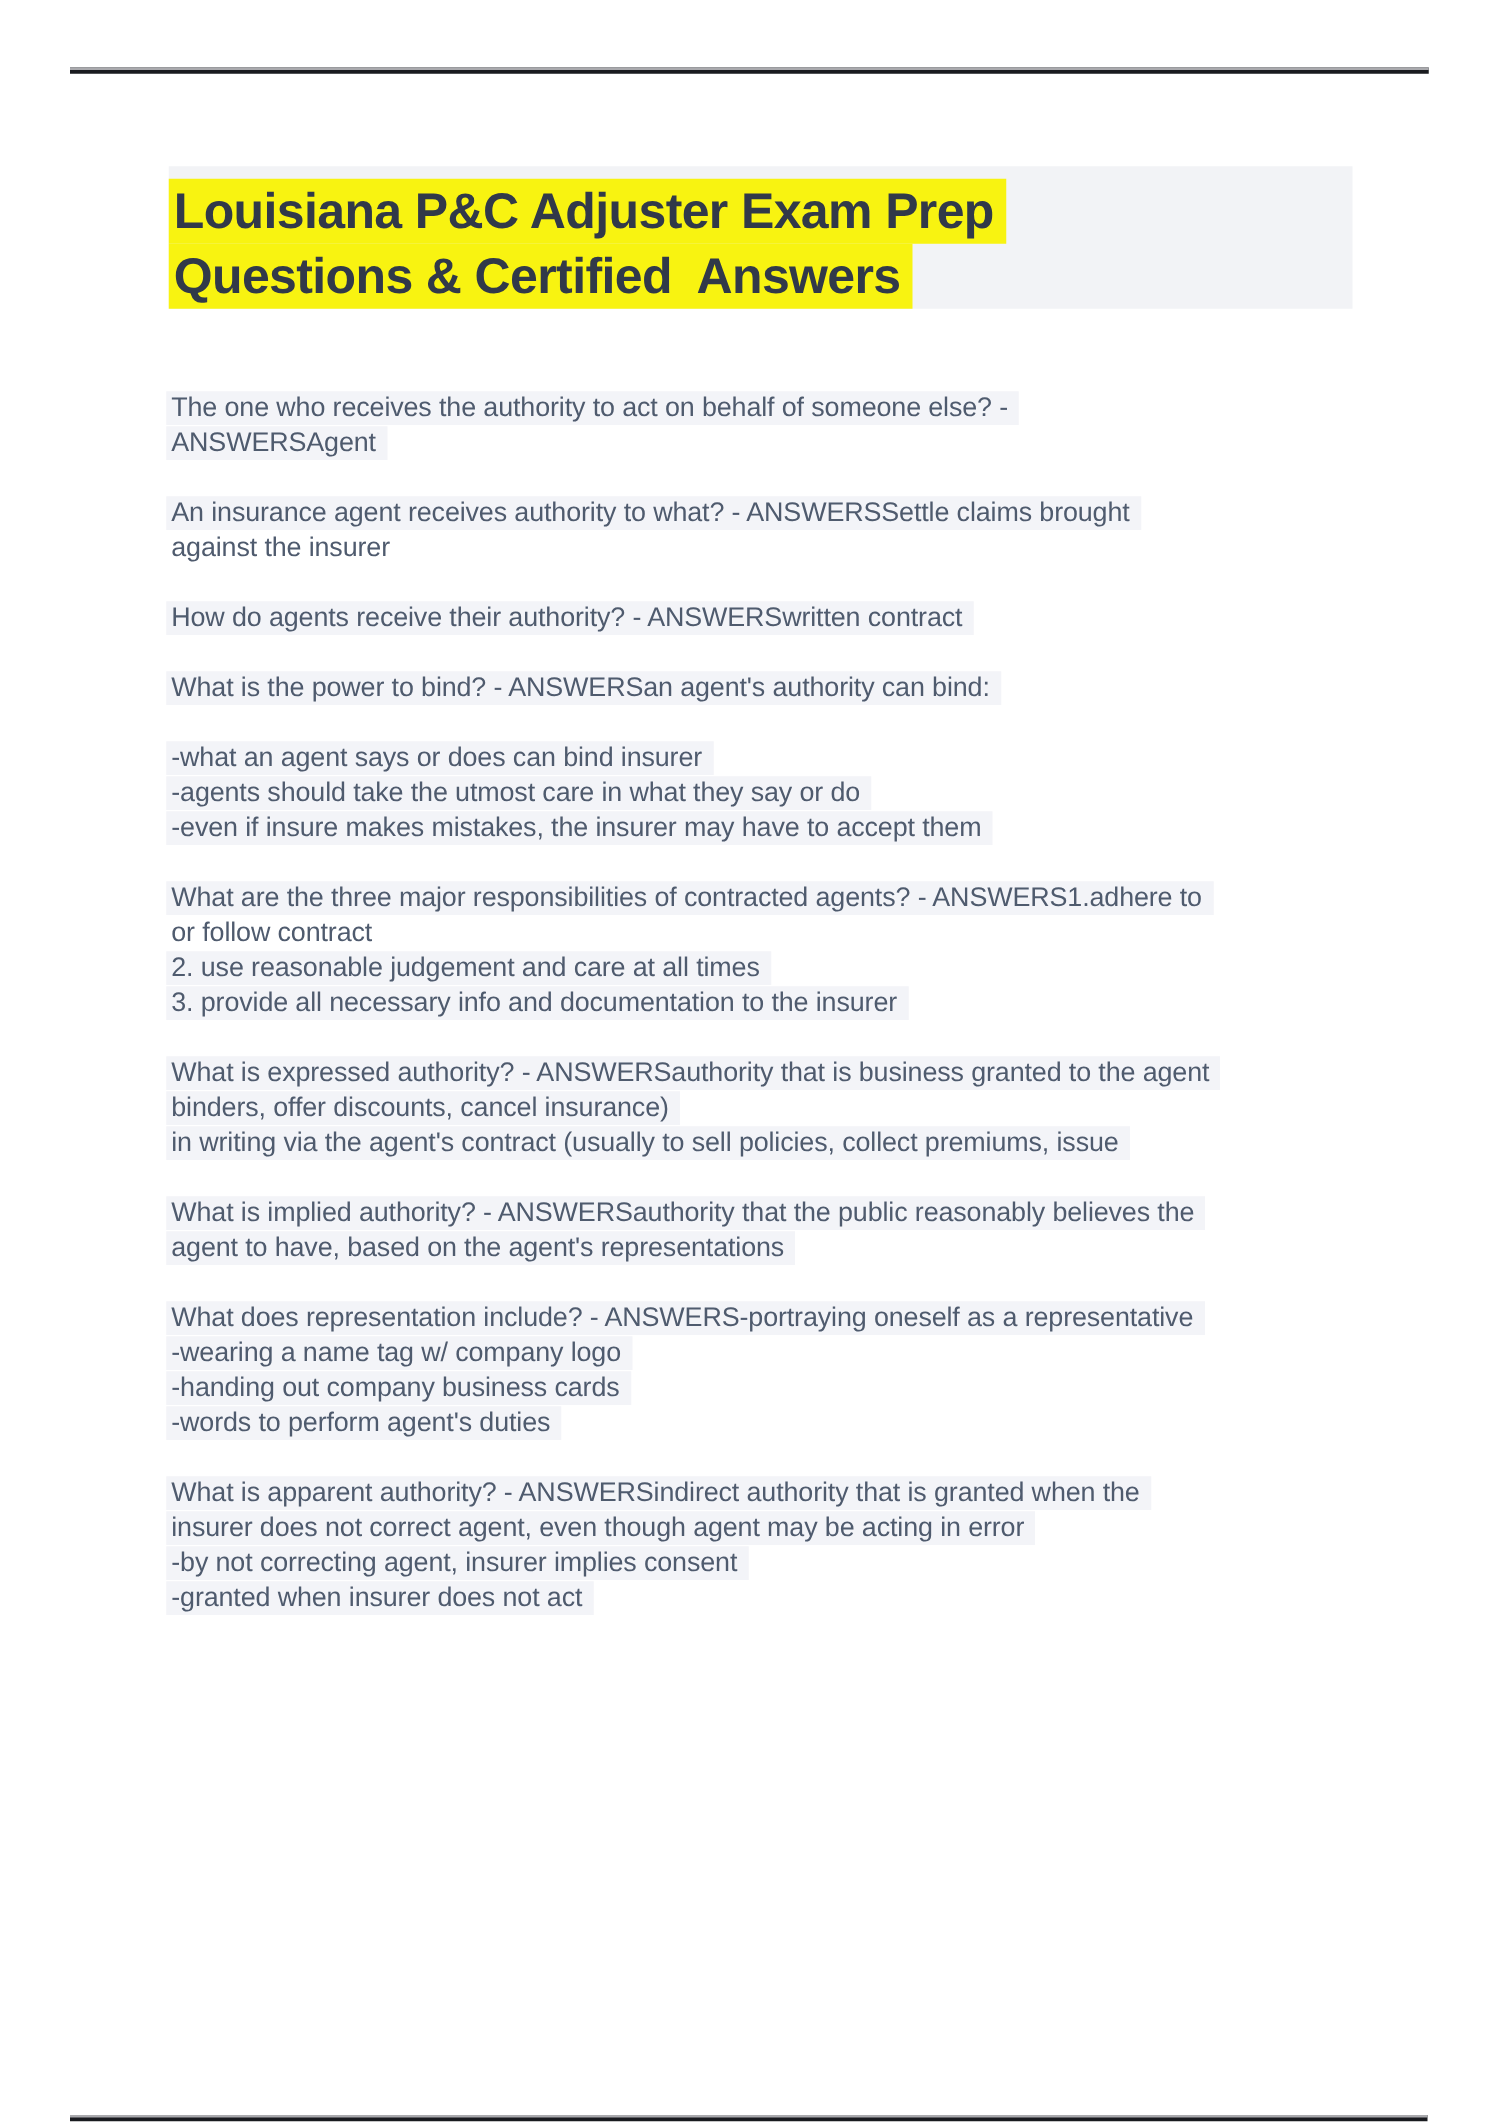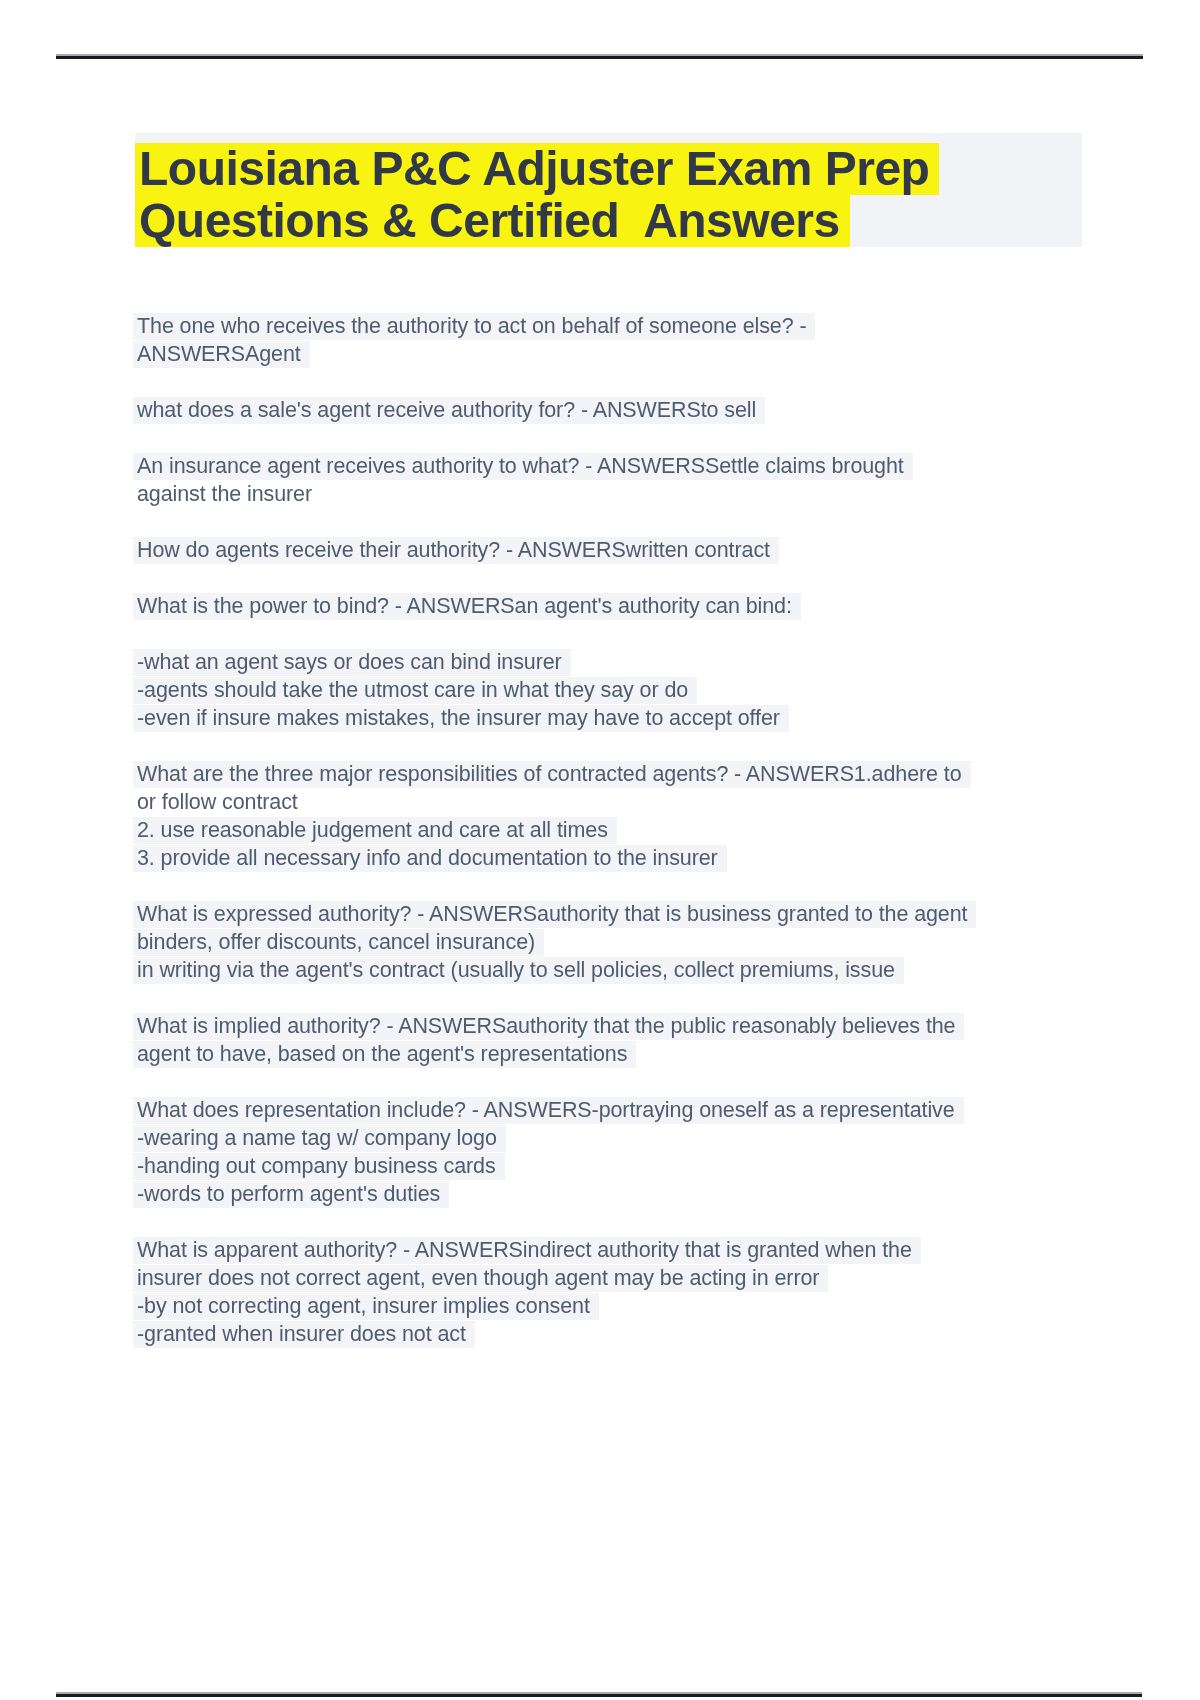--- a/index.html
+++ b/index.html
@@ -28,21 +28,21 @@
   }
   .rule-top{left:56px;top:54px;width:1087px;}
   .rule-bottom{left:56px;top:1692px;width:1086px;}
   .title{
     position:absolute;
     left:135px;top:133px;
     width:947px;
     margin:0;
     padding:10px 0 0 0;
     background:var(--title-block-bg);
-    font-size:48px;
+    font-size:40px;
     font-weight:bold;
     color:var(--title-text);
     letter-spacing:-0.5px;
   }
   .title-line{
     display:block;
     height:52px;
     line-height:52px;
     white-space:pre;
   }
@@ -94,36 +94,33 @@
   <span class="title-line"><span class="hl-yellow">Louisiana P&amp;C Adjuster Exam Prep</span></span>
   <span class="title-line"><span class="hl-yellow">Questions &amp; Certified  Answers</span></span>
 </h1>
 
 <div class="content" id="content">
     <p class="para">
       <span class="line"><span class="line-text">The one who receives the authority to act on behalf of someone else? -</span></span>
       <span class="line"><span class="line-text">ANSWERSAgent</span></span>
     </p>
     <p class="para">
-      <span class="line"><span class="line-text">what does a sale's agent receive authority for? - ANSWERSto sell</span></span>
-    </p>
-    <p class="para">
       <span class="line"><span class="line-text">An insurance agent receives authority to what? - ANSWERSSettle claims brought</span></span>
       <span class="line"><span class="line-text no-hl">against the insurer</span></span>
     </p>
     <p class="para">
       <span class="line"><span class="line-text">How do agents receive their authority? - ANSWERSwritten contract</span></span>
     </p>
     <p class="para">
       <span class="line"><span class="line-text">What is the power to bind? - ANSWERSan agent's authority can bind:</span></span>
     </p>
     <p class="para">
       <span class="line"><span class="line-text">-what an agent says or does can bind insurer</span></span>
       <span class="line"><span class="line-text">-agents should take the utmost care in what they say or do</span></span>
-      <span class="line"><span class="line-text">-even if insure makes mistakes, the insurer may have to accept offer</span></span>
+      <span class="line"><span class="line-text">-even if insure makes mistakes, the insurer may have to accept them</span></span>
     </p>
     <p class="para">
       <span class="line"><span class="line-text">What are the three major responsibilities of contracted agents? - ANSWERS1.adhere to</span></span>
       <span class="line"><span class="line-text no-hl">or follow contract</span></span>
       <span class="line"><span class="line-text">2. use reasonable judgement and care at all times</span></span>
       <span class="line"><span class="line-text">3. provide all necessary info and documentation to the insurer</span></span>
     </p>
     <p class="para">
       <span class="line"><span class="line-text">What is expressed authority? - ANSWERSauthority that is business granted to the agent</span></span>
       <span class="line"><span class="line-text">binders, offer discounts, cancel insurance)</span></span>

